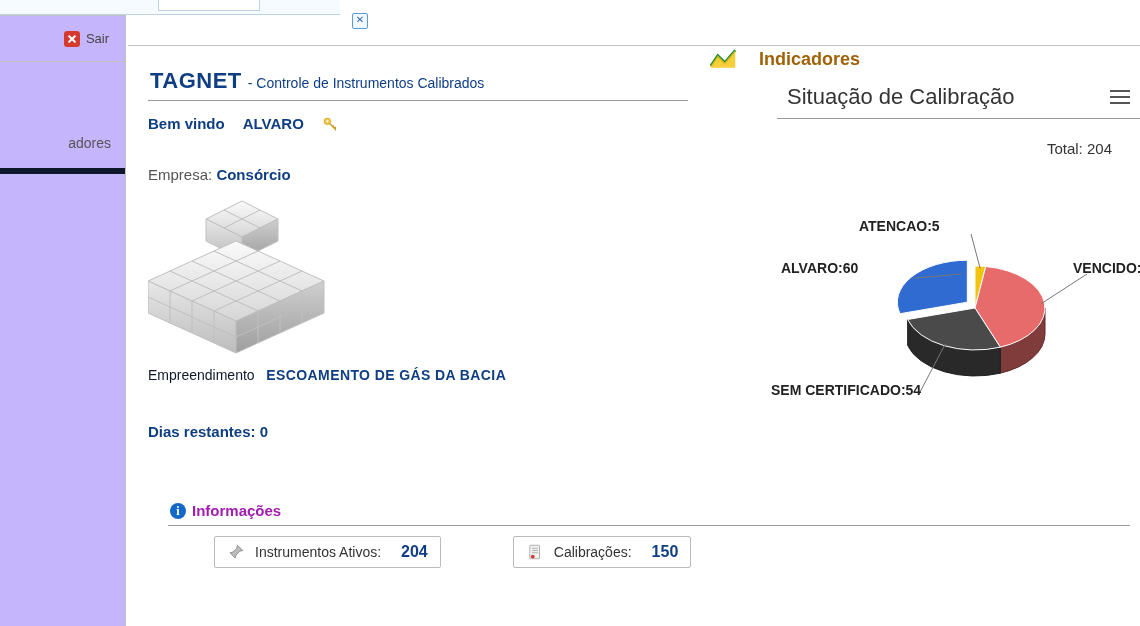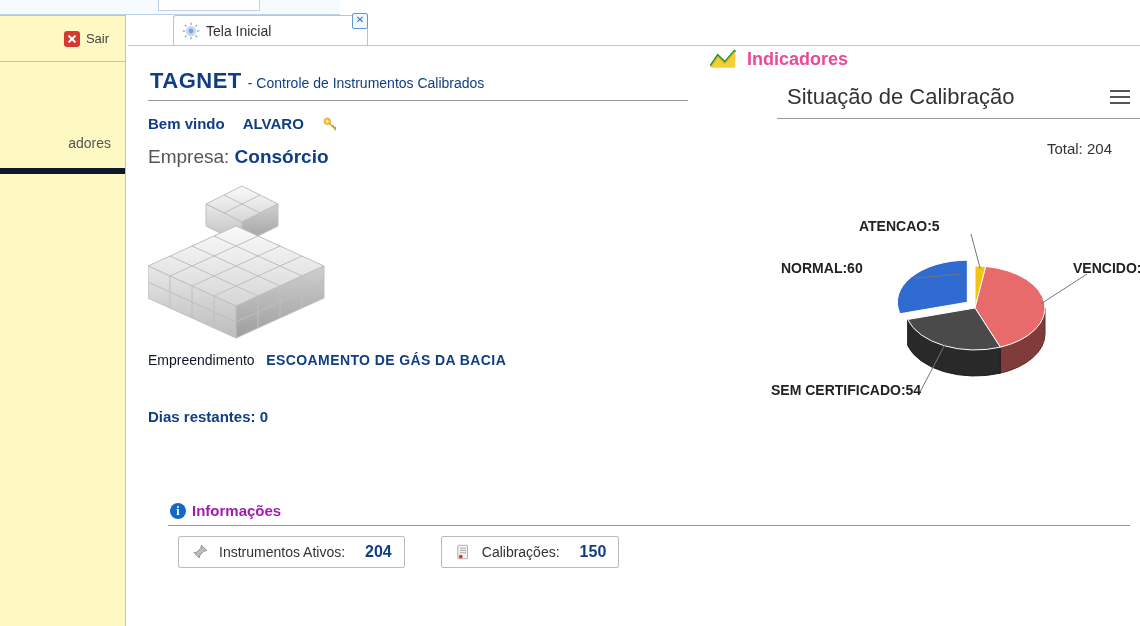--- a/index.html
+++ b/index.html
@@ -11,67 +11,67 @@
 
   
   .tab { position: absolute; left: 173px; top: 15px; width: 185px; height: 30px; border: 1px solid #c2c2c2; border-bottom: none; background: #fff; display: flex; align-items: center; padding-left: 8px; gap: 6px; border-top-left-radius: 3px; border-top-right-radius: 3px; }
   .tab .gear { width: 18px; height: 18px; }
   .tab .label { font-size: 14px; color: #333; }
   .tab-close { position: absolute; left: 352px; top: 13px; width: 14px; height: 14px; border: 1px solid #5a9bd8; color: #2f6bb0; font-size: 10px; line-height: 12px; text-align: center; border-radius: 2px; background: #f3f8ff; cursor: pointer; }
 
   .tabbar-hr { position: absolute; left: 128px; top: 45px; right: 0; height: 1px; background: #c2c2c2; }
 
   
-  .side-left { position: absolute; left: 0; top: 15px; width: 125px; bottom: 0; border-right: 1px solid #c2c2c2; border-top: 1px solid #c2c2c2; background: #fef9c3; }
+  .side-left { position: absolute; left: 0; top: 15px; width: 125px; bottom: 0; border-right: 1px solid #c2c2c2; border-top: 1px solid #c2c2c2; background: #c4b5fd; }
   .side-left .exit-row { position: relative; height: 45px; border-bottom: 1px solid #c2c2c2; display: flex; align-items: center; justify-content: flex-end; padding-right: 16px; gap: 6px; }
   .side-left .exit-row .x { width: 16px; height: 16px; background: #d63a2e; border-radius: 3px; position: relative; }
   .side-left .exit-row .x::before, .side-left .exit-row .x::after { content: ""; position: absolute; left: 3px; top: 7px; width: 10px; height: 2px; background: #fff; border-radius: 1px; }
   .side-left .exit-row .x::before { transform: rotate(45deg); }
   .side-left .exit-row .x::after  { transform: rotate(-45deg); }
   .side-left .exit-row .txt { font-size: 13px; color: #444; }
   .side-left .nav-row { position: relative; height: 50px; display: flex; align-items: center; justify-content: flex-end; padding-right: 14px; color: #555; font-size: 14px; border-bottom: 6px solid #0f172a; }
 
   
   .main { position: absolute; left: 128px; right: 0; top: 46px; bottom: 0; }
 
   
   .panel-left { position: absolute; left: 20px; top: 18px; width: 540px; }
   .app-title-row { border-bottom: 1px solid #999; padding: 4px 2px 6px 2px; display: flex; align-items: baseline; gap: 6px; }
   .app-title { font-size: 22px; font-weight: 700; color: #0f3e84; letter-spacing: 0.5px; }
   .app-sub   { font-size: 14px; color: #0f3e84; }
 
   .welcome { margin-top: 14px; font-size: 15px; font-weight: 700; color: #0f3e84; display: flex; align-items: center; gap: 18px; }
   .key-icon { width: 16px; height: 16px; }
 
-  .company { margin-top: 14px; font-size: 19px; }
+  .company { margin-top: 34px; font-size: 15px; }
   .company .lbl { color: #555; }
   .company .val { color: #0f3e84; font-weight: 700; }
 
   .cubes { margin-top: 12px; width: 210px; height: 160px; }
 
   .emp { margin-top: 8px; font-size: 14px; }
   .emp .lbl { color: #0f172a; }
   .emp .val { color: #0f3e84; font-weight: 700; letter-spacing: 0.4px; }
 
   .days { margin-top: 40px; font-size: 15px; color: #0f3e84; font-weight: 600; }
 
   
   .info-wrap { position: absolute; left: 40px; top: 456px; right: 10px; }
   .info-head { display: flex; align-items: center; gap: 6px; border-bottom: 1px solid #999; padding: 0 2px 6px 2px; }
   .info-head .iicon { width: 16px; height: 16px; border-radius: 50%; background: #1468c7; color: #fff; font-weight: 700; font-size: 12px; text-align: center; line-height: 16px; font-family: Georgia, serif; }
   .info-head .t { font-size: 15px; font-weight: 700; color: #a21caf; }
 
   .info-boxes { margin-top: 10px; margin-left: 10px; display: flex; gap: 36px; }
-  .ibox { border: 1px solid #bbb; background: #fff; padding: 6px 12px; display: flex; align-items: center; gap: 10px; font-size: 14px; color: #333; border-radius: 2px; }
+  .ibox { border: 1px solid #bbb; background: #fff; padding: 6px 12px; display: flex; align-items: center; gap: 10px; font-size: 14px; color: #333; border-radius: 2px; margin-left: 36px; }
   .ibox .lbl { white-space: nowrap; }
   .ibox .val { font-weight: 700; color: #0f3e84; font-size: 16px; margin-left: 10px; }
 
   
   .panel-right { position: absolute; left: 575px; top: 0; right: 0; }
-  .ind-title { display: flex; align-items: center; gap: 10px; font-size: 18px; font-weight: 700; color: #ec4899; padding: 2px 0 0 6px; }
+  .ind-title { display: flex; align-items: center; gap: 22px; font-size: 18px; font-weight: 700; color: #a16207; padding: 2px 0 0 6px; }
   .ind-icon { width: 28px; height: 22px; }
 
   .chart-head { position: relative; border-bottom: 1px solid #999; margin-top: 10px; margin-left: 74px; margin-right: 0; display: flex; align-items: center; justify-content: space-between; padding: 4px 10px 8px 10px; }
   .chart-title { font-size: 22px; color: #333; }
   .hamb { width: 20px; height: 14px; display: flex; flex-direction: column; justify-content: space-between; cursor: pointer; }
   .hamb span { display: block; height: 2px; background: #555; }
 
   .total { position: absolute; right: 28px; top: 94px; font-size: 15px; color: #333; }
 
   .pie-wrap { position: absolute; left: 96px; top: 150px; width: 340px; height: 240px; }
@@ -81,37 +81,20 @@
 
 </style>
 </head>
 <body>
 
 <div class="stage">
 
   <div class="ribbon-line"></div>
   <div class="ribbon-tab"></div>
 
-  <div class="tab">
-    <svg class="gear" viewBox="0 0 24 24">
-      <circle cx="12" cy="12" r="7" fill="#cfd9e6"></circle>
-        <circle cx="12" cy="12" r="3.2" fill="#6aa8e8"></circle>
-      <g stroke="#9aaccc" stroke-width="2">
-          <line x1="12" y1="1" x2="12" y2="4"></line>
-          <line x1="12" y1="20" x2="12" y2="23"></line>
-          <line x1="1" y1="12" x2="4" y2="12"></line>
-          <line x1="20" y1="12" x2="23" y2="12"></line>
-          <line x1="4" y1="4" x2="6" y2="6"></line>
-          <line x1="18" y1="18" x2="20" y2="20"></line>
-          <line x1="18" y1="6" x2="20" y2="4"></line>
-          <line x1="4" y1="20" x2="6" y2="18"></line>
-        </g>
-    </svg>
-    <span class="label">Tela Inicial</span>
-  </div>
   <div class="tab-close">✕</div>
 
   <div class="tabbar-hr"></div>
 
   <div class="side-left">
     <div class="exit-row">
       <span class="x"></span>
       <span class="txt">Sair</span>
     </div>
     <div style="height:56px"></div>
@@ -262,21 +245,21 @@
               <path d="M 0 0 L 0.00 -42.00 A 70 42 0 0 1 10.74 -41.50 Z" fill="#f1c40f" stroke="#ffffff" stroke-width="1"></path>
               <path d="M 0 0 L 10.74 -41.50 A 70 42 0 0 1 25.29 39.16 Z" fill="#e86b6b" stroke="#ffffff" stroke-width="1"></path>
               <path d="M 0 0 L 25.29 39.16 A 70 42 0 0 1 -67.33 11.49 Z" fill="#4a4a4a" stroke="#ffffff" stroke-width="1"></path>
               <polyline points="-60.73,-29.83 -14,-34" fill="none" stroke="#777" stroke-width="1"></polyline>
               <polyline points="5.12,-39.78 -4,-74" fill="none" stroke="#777" stroke-width="1"></polyline>
               <polyline points="66.11,-4.29 112,-34" fill="none" stroke="#777" stroke-width="1"></polyline>
               <polyline points="-29.64,35.72 -56,86" fill="none" stroke="#777" stroke-width="1"></polyline>
             </g>
         </svg>
         
-        <div class="slice-label" style="left:-18px; top:64px;">NORMAL:60</div>
+        <div class="slice-label" style="left:-18px; top:64px;">ALVARO:60</div>
         <div class="slice-label" style="left:60px;  top:22px;">ATENCAO:5</div>
         <div class="slice-label" style="left:274px; top:64px;">VENCIDO:8</div>
         <div class="slice-label" style="left:-28px; top:186px;">SEM CERTIFICADO:54</div>
       </div>
     </div>
 
   </div>
 </div>
 
 </body></html>

